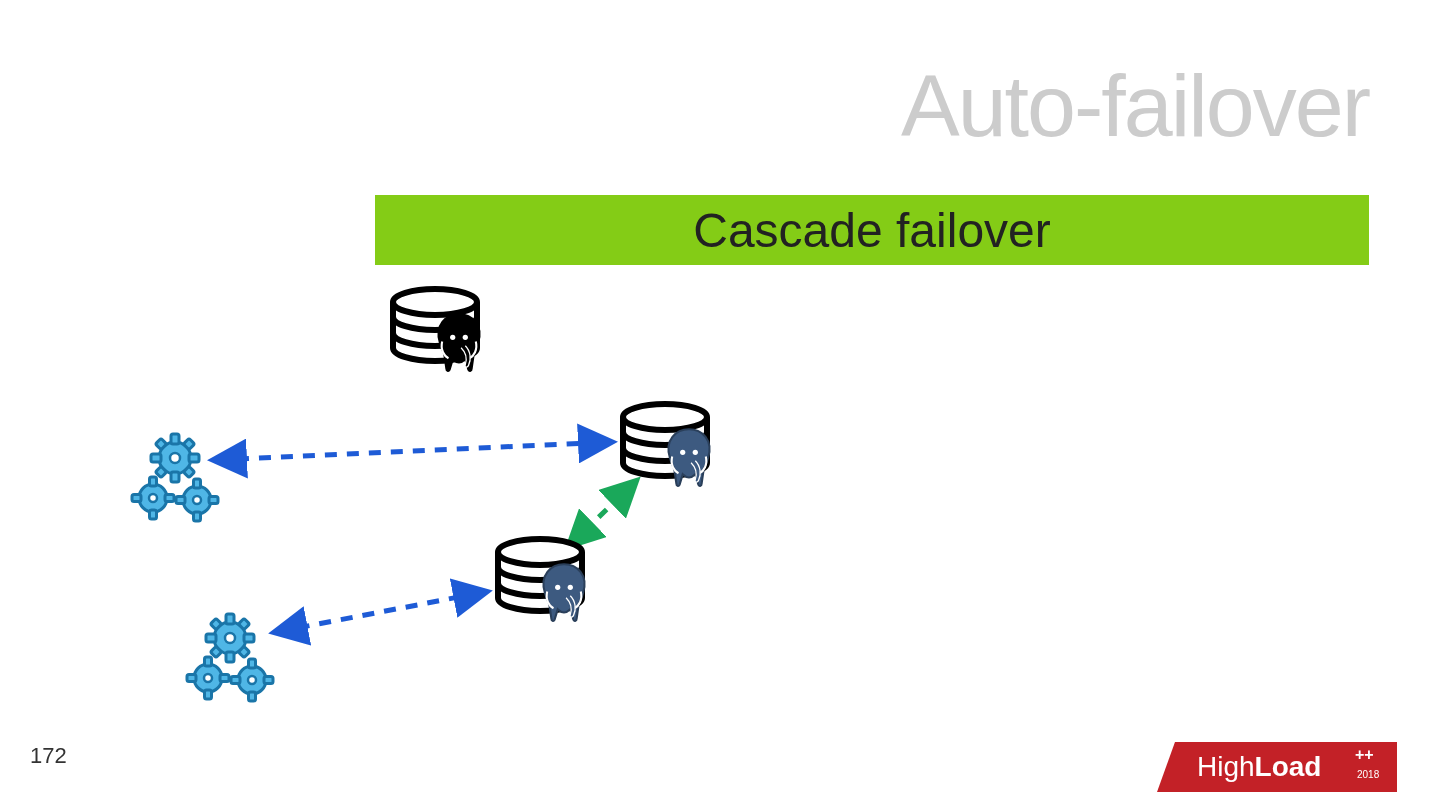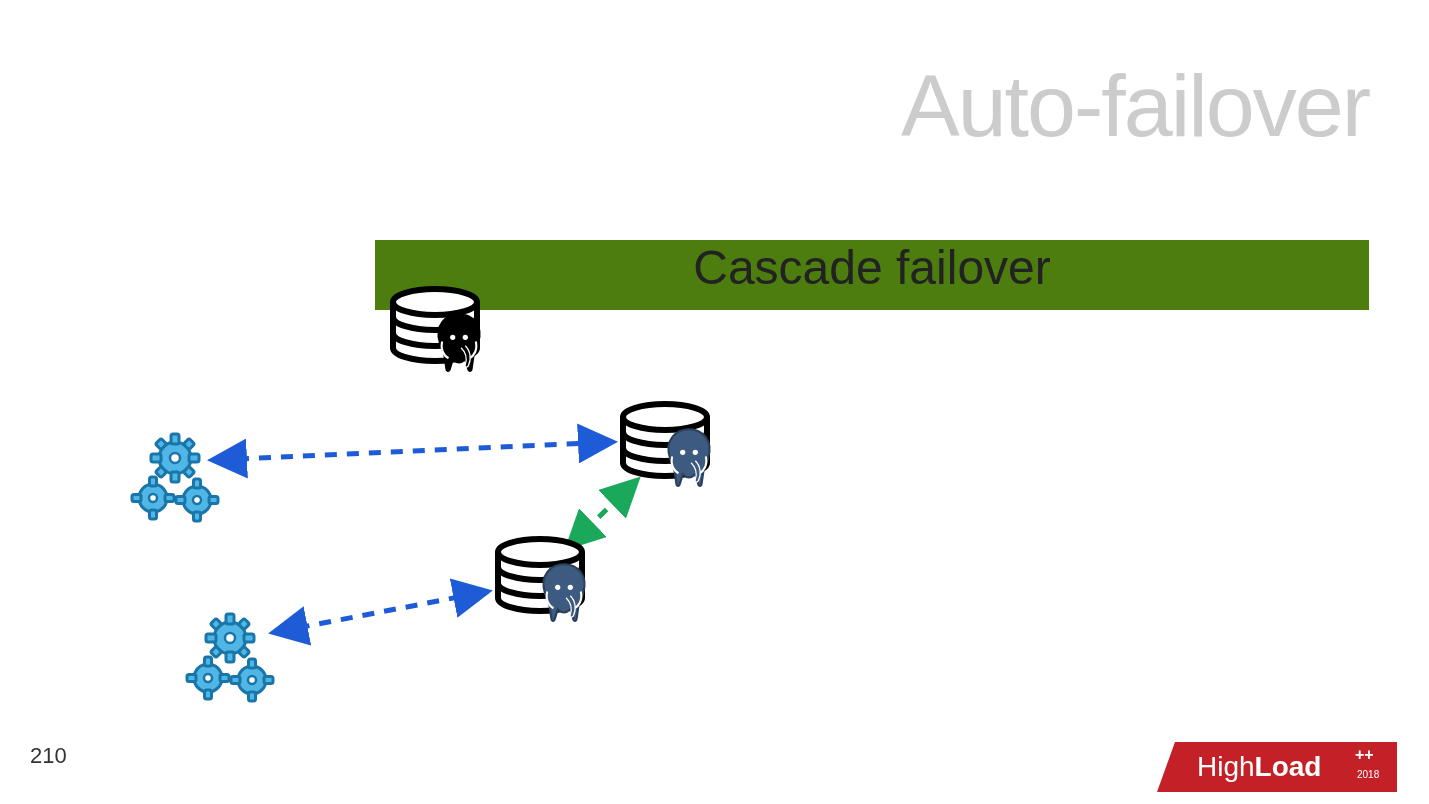--- a/index.html
+++ b/index.html
@@ -1,19 +1,19 @@
 <!DOCTYPE html>
 <html><head>
 <meta charset="utf-8">
 <style>
   * { box-sizing: border-box; margin: 0; padding: 0; }
   html, body { width: 1429px; height: 804px; background: #fff; font-family: Verdana, Arial, sans-serif; overflow: hidden; }
   .slide { position: relative; width: 1429px; height: 804px; }
   .title { position: absolute; top: 55px; right: 60px; font-size: 88px; font-weight: 400; color: #cccccc; letter-spacing: -2px; }
-  .subtitle-bar { position: absolute; top: 195px; left: 375px; right: 60px; height: 70px; background: #4d7c0f; display: flex; justify-content: center; margin-top: 45px; }
+  .subtitle-bar { position: absolute; top: 195px; left: 375px; right: 60px; height: 70px; background: #84cc16; display: flex; align-items: center; justify-content: center; }
   .subtitle-bar span { font-size: 48px; color: #222; }
   .page-num { position: absolute; bottom: 35px; left: 30px; font-size: 22px; color: #333; }
   .logo { position: absolute; bottom: 8px; right: 32px; }
   svg.diagram { position: absolute; top: 0; left: 0; }
 </style>
 </head>
 <body>
 
 <div class="slide">
 
@@ -125,21 +125,21 @@
     <g transform="translate(540,580)">
       <g color="#000">
           <use href="#db-body"></use>
         </g>
       <g transform="translate(24,22) scale(1.05)">
           <use href="#elephant-blue"></use>
         </g>
     </g>
   </svg>
 
-  <div class="page-num">210</div>
+  <div class="page-num">172</div>
 
   <div class="logo">
     <svg width="240" height="56">
       <polygon points="18,6 240,6 240,56 0,56" fill="#c32127"></polygon>
       <text x="40" y="40" fill="#fff" font-family="Arial, sans-serif" font-size="28">
         <tspan font-weight="300">High</tspan><tspan font-weight="700">Load</tspan>
       </text>
       <text x="198" y="24" fill="#fff" font-family="Arial" font-size="16" font-weight="700">++</text>
       <text x="200" y="42" fill="#fff" font-family="Arial" font-size="10">2018</text>
     </svg>

